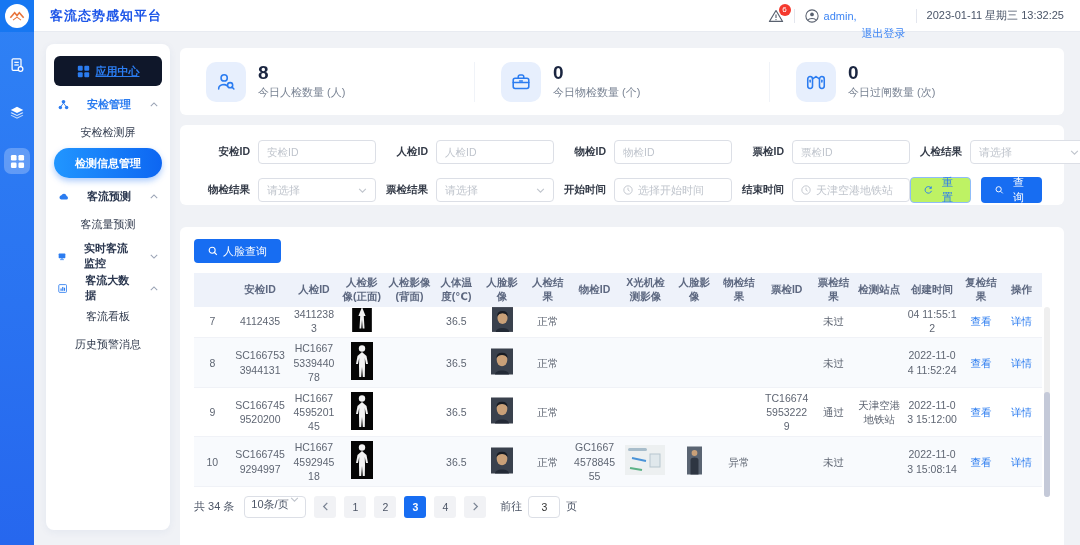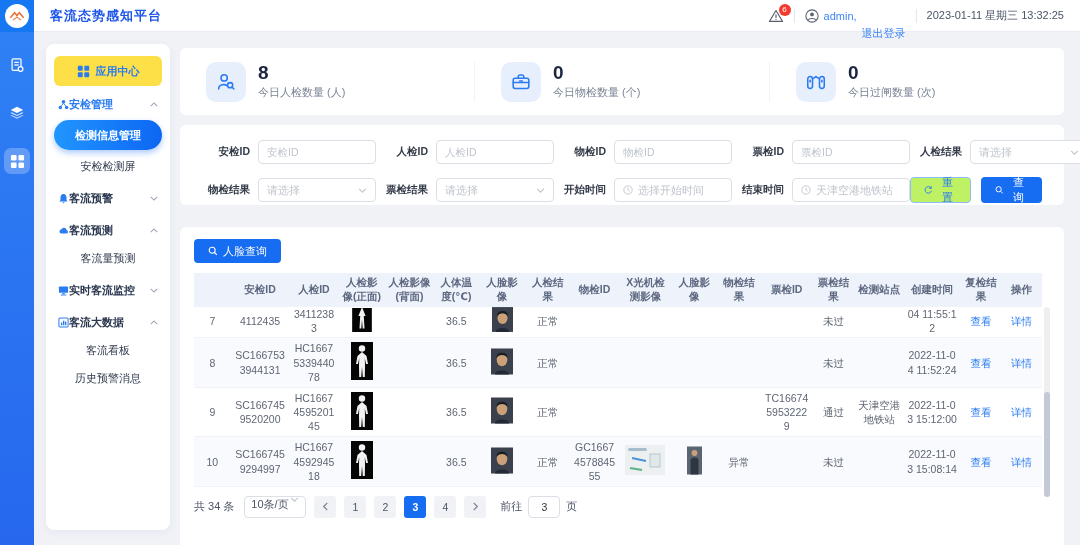--- a/index.html
+++ b/index.html
@@ -29,23 +29,23 @@
   .badge { position:absolute; top:-5px; right:-7px; min-width:12px; height:12px; border-radius:7px;
     background:#f5392e; color:#fff; font-size:8px; line-height:12px; text-align:center; padding:0 2px; }
   .tb-divider { width:1px; height:14px; background:#e3e6ee; }
   .user-group { display:flex; align-items:center; gap:5px; }
   .username { color:#3d85f4; }
   .logout { color:#3d85f4; cursor:pointer;margin-top:36px; }
   .datetime { color:#4a5568; }
   
   .side-card { position:absolute; left:46px; top:44px; width:124px; height:486px; background:#fff;
     border-radius:8px; box-shadow:0 2px 8px rgba(40,70,140,.06); padding:12px 8px; }
-  .appcenter { height:30px; background:#fde047; border-radius:6px; display:flex; align-items:center;
-    justify-content:center; gap:6px; color:#2b7cf0; font-weight:bold; cursor:pointer; }
-  .m-group { height:28px; display:flex; align-items:center; gap:0; padding:0 4px; margin-top:4px; cursor:pointer; }
+  .appcenter { height:30px; background:#0f172a; border-radius:6px; display:flex; align-items:center;
+    justify-content:center; gap:6px; color:#2b7cf0; font-weight:bold; cursor:pointer;text-decoration:underline; }
+  .m-group { height:28px; display:flex; align-items:center; gap:18px; padding:0 4px; margin-top:4px; cursor:pointer; }
   .m-group .glabel { font-weight:bold; color:#2c3850; }
   .m-group.active-group .glabel { color:#2b7cf0; }
   .m-group .chev { margin-left:auto; display:flex; }
   .m-sub { height:28px; display:flex; align-items:center; justify-content:center; color:#303a4d; cursor:pointer; }
   .m-sub.pill-active { height:30px; background:linear-gradient(90deg,#2196ff,#0d66f2); border-radius:16px;
     color:#fff; font-weight:bold; margin:2px 0; box-shadow:0 3px 6px rgba(20,110,245,.35); }
   
   .main { position:absolute; left:180px; top:48px; width:884px; }
   .card { background:#fff; border-radius:6px; }
   
@@ -183,35 +183,23 @@
         <circle cx="9.4" cy="9.2" r="1.9"></circle>
       <path d="M6 4.5 L3.4 7.8 M6 4.5 L8.6 7.8" stroke="#2b7cf0" stroke-width="1"></path>
     </svg>
     <span class="glabel">安检管理</span>
     <span class="chev">
       <svg width="8" height="5" viewBox="0 0 10 6">
           <path d="M1 5 L5 1 L9 5" stroke="#9aa3b5" stroke-width="1.3" fill="none"></path>
         </svg>
     </span>
   </div>
+  <div class="m-sub">安检检测屏</div>
   <div class="m-sub pill-active">检测信息管理</div>
-  <div class="m-sub">安检检测屏</div>
-
-  <div class="m-group">
-    <svg width="11" height="11" viewBox="0 0 12 12" fill="#2b7cf0">
-      <path d="M6 1 C3.9 1 2.7 2.7 2.7 4.8 V7.6 L1.6 9.2 H10.4 L9.3 7.6 V4.8 C9.3 2.7 8.1 1 6 1 Z"></path>
-      <path d="M4.8 10 a1.2 1.2 0 0 0 2.4 0 Z"></path>
-    </svg>
-    <span class="glabel">客流预警</span>
-    <span class="chev">
-      <svg width="8" height="5" viewBox="0 0 10 6">
-          <path d="M1 1 L5 5 L9 1" stroke="#9aa3b5" stroke-width="1.3" fill="none"></path>
-        </svg>
-    </span>
-  </div>
+
 
   <div class="m-group">
     <svg width="11" height="11" viewBox="0 0 12 12" fill="#2b7cf0">
       <path d="M3.4 9.4 A2.4 2.4 0 0 1 3.7 4.7 A3 3 0 0 1 9.4 5.5 A2 2 0 0 1 9.2 9.4 Z"></path>
     </svg>
     <span class="glabel">客流预测</span>
     <span class="chev">
       <svg width="8" height="5" viewBox="0 0 10 6">
           <path d="M1 5 L5 1 L9 5" stroke="#9aa3b5" stroke-width="1.3" fill="none"></path>
         </svg>

